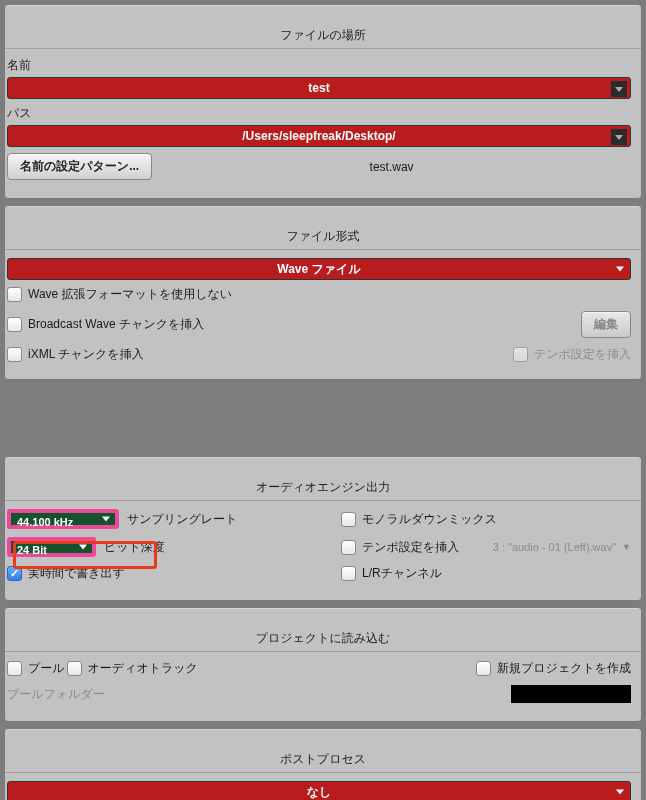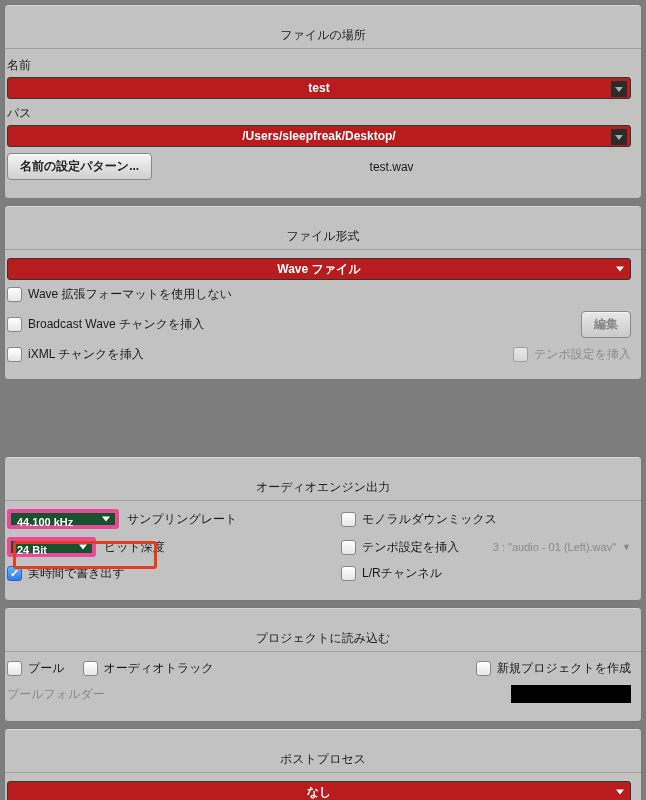--- a/index.html
+++ b/index.html
@@ -256,21 +256,21 @@
         <span>L/Rチャンネル</span>
       </div>
     </div>
   </div>
   <div class="highlight-box" style="left:8px; top:84px; width:144px; height:28px;"></div>
 </div>
 
 <div class="panel">
   <div class="panel-header">プロジェクトに読み込む</div>
   <div class="panel-body">
-    <div class="row" style="gap:18px;">
+    <div class="row" style="gap:2px;">
       <div class="cb-row">
         <span class="checkbox"></span>
         <span>プール</span>
       </div>
       <div class="cb-row">
         <span class="checkbox"></span>
         <span>オーディオトラック</span>
       </div>
       <div style="flex:1"></div>
       <div class="cb-row">

